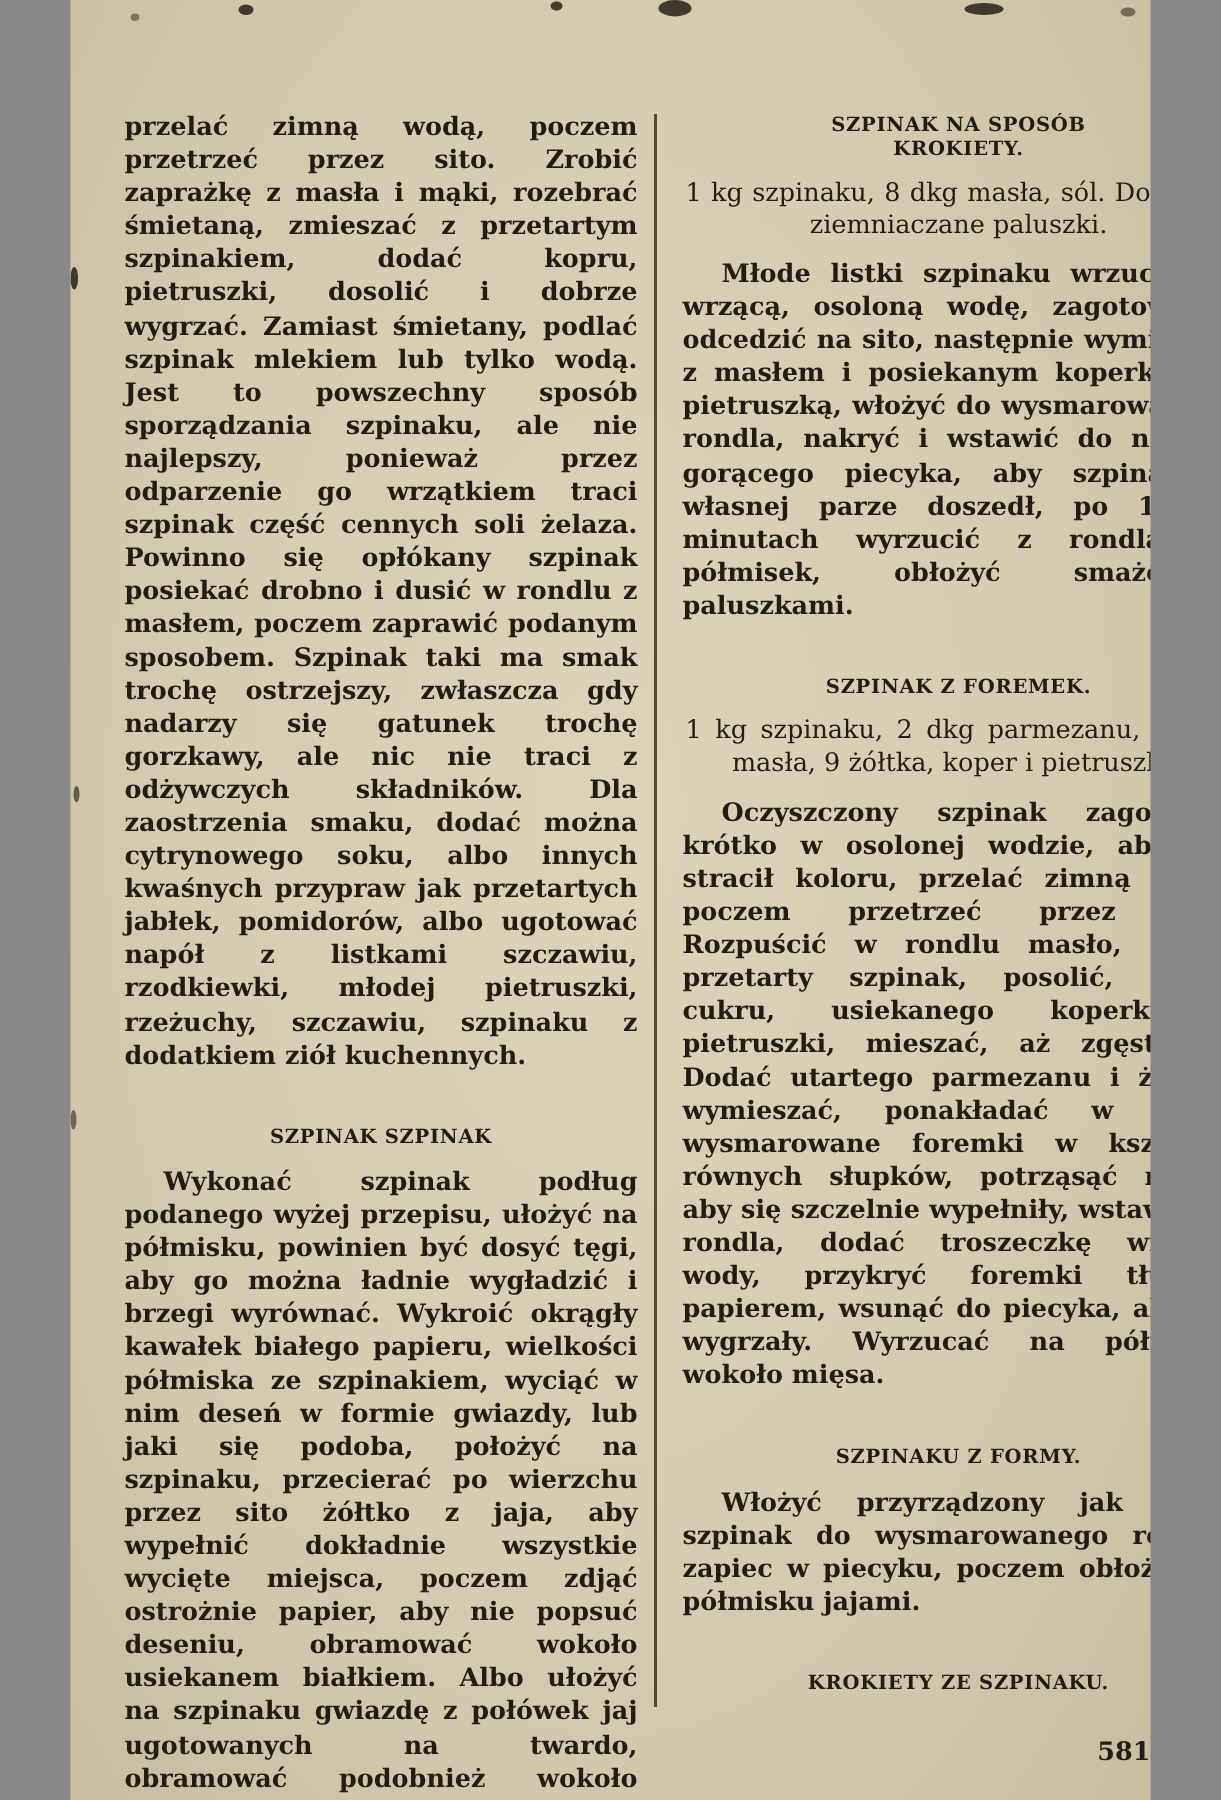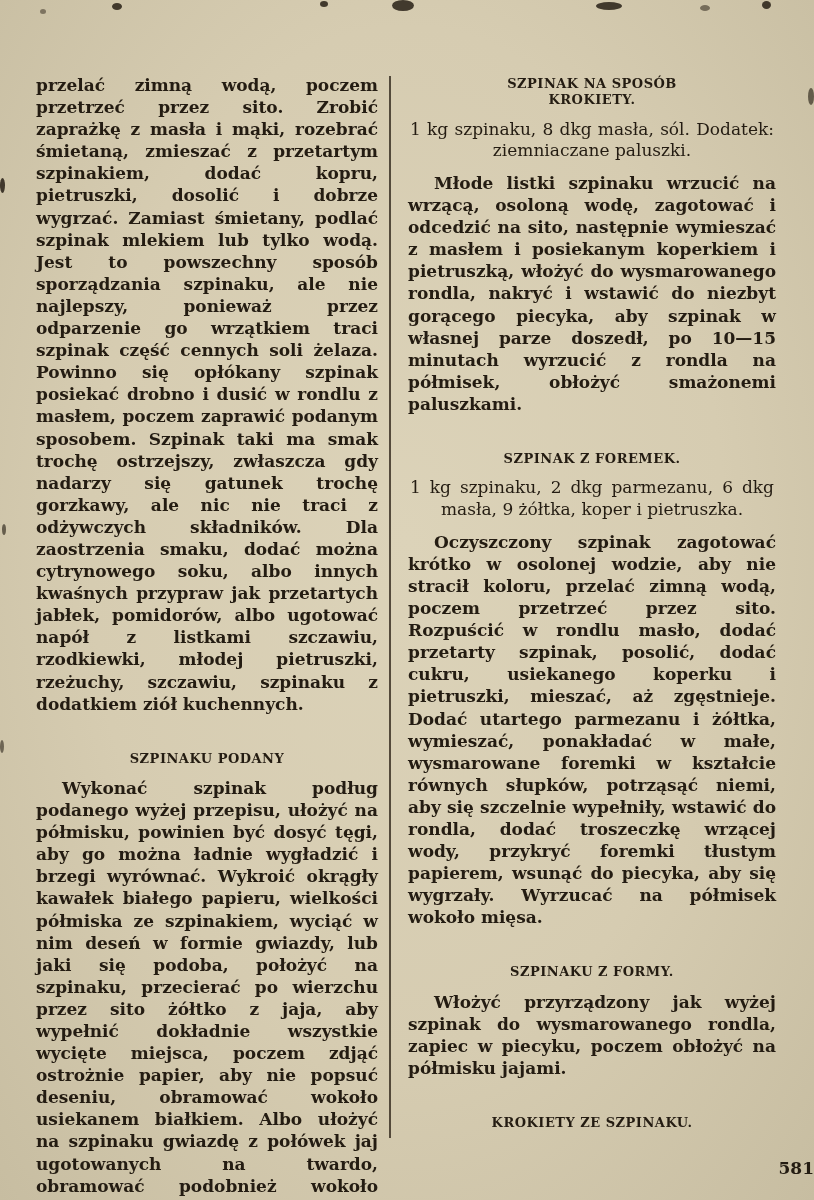--- a/index.html
+++ b/index.html
@@ -1,18 +1,18 @@
 <!DOCTYPE html>
 <html lang="pl"><head>
 <meta charset="utf-8">
 <style>
   html, body { margin: 0; padding: 0; background: #888; }
   .page {
     position: relative;
-    width: 814px;
+    width: 720px;
     height: 1200px;
     margin: 0 auto;
     overflow: hidden;
     background: radial-gradient(ellipse at 50% 45%, #dcd3b9 0%, #d6ccb1 55%, #c7bda1 100%);
     font-family: "DejaVu Serif", "Liberation Serif", serif;
     color: #241c12;
   }
   .col { position: absolute; top: 74px; }
   .col-left  { left: 36px;  width: 342px; }
   .col-right { left: 408px; width: 368px; }
@@ -80,21 +80,21 @@
 </style>
 </head>
 <body>
 
 <div class="page">
 
   <div class="col col-left">
     <p class="body-text">przelać zimną wodą, poczem przetrzeć przez sito. Zrobić zaprażkę z masła i mąki, rozebrać śmietaną, zmieszać z przetartym szpinakiem, dodać kopru, pietruszki, dosolić i dobrze wygrzać. Zamiast śmietany, podlać szpinak mlekiem lub tylko wodą. Jest to powszechny sposób sporządzania szpinaku, ale nie najlepszy, ponieważ przez odparzenie go wrzątkiem traci szpinak część cennych soli żelaza. Powinno się opłókany szpinak posiekać drobno i dusić w rondlu z masłem, poczem zaprawić podanym sposobem. Szpinak taki ma smak trochę ostrzejszy, zwłaszcza gdy nadarzy się gatunek trochę gorzkawy, ale nic nie traci z odżywczych składników. Dla zaostrzenia smaku, dodać można cytrynowego soku, albo innych kwaśnych przypraw jak przetartych jabłek, pomidorów, albo ugotować napół z listkami szczawiu, rzodkiewki, młodej pietruszki, rzeżuchy, szczawiu, szpinaku z dodatkiem ziół kuchennych.</p>
 
     <h2 class="section-title">
-      <div>SZPINAKU PODANY</div>
+      <div>SZPINAK SZPINAK</div>
     </h2>
     <p class="body-text indent">Wykonać szpinak podług podanego wyżej przepisu, ułożyć na półmisku, powinien być dosyć tęgi, aby go można ładnie wygładzić i brzegi wyrównać. Wykroić okrągły kawałek białego papieru, wielkości półmiska ze szpinakiem, wyciąć w nim deseń w formie gwiazdy, lub jaki się podoba, położyć na szpinaku, przecierać po wierzchu przez sito żółtko z jaja, aby wypełnić dokładnie wszystkie wycięte miejsca, poczem zdjąć ostrożnie papier, aby nie popsuć deseniu, obramować wokoło usiekanem białkiem. Albo ułożyć na szpinaku gwiazdę z połówek jaj ugotowanych na twardo, obramować podobnież wokoło jajami.</p>
   </div>
 
   <div class="divider"></div>
 
   <div class="col col-right">
 
     <h2 class="section-title first">
       <div>SZPINAK NA SPOSÓB</div>

